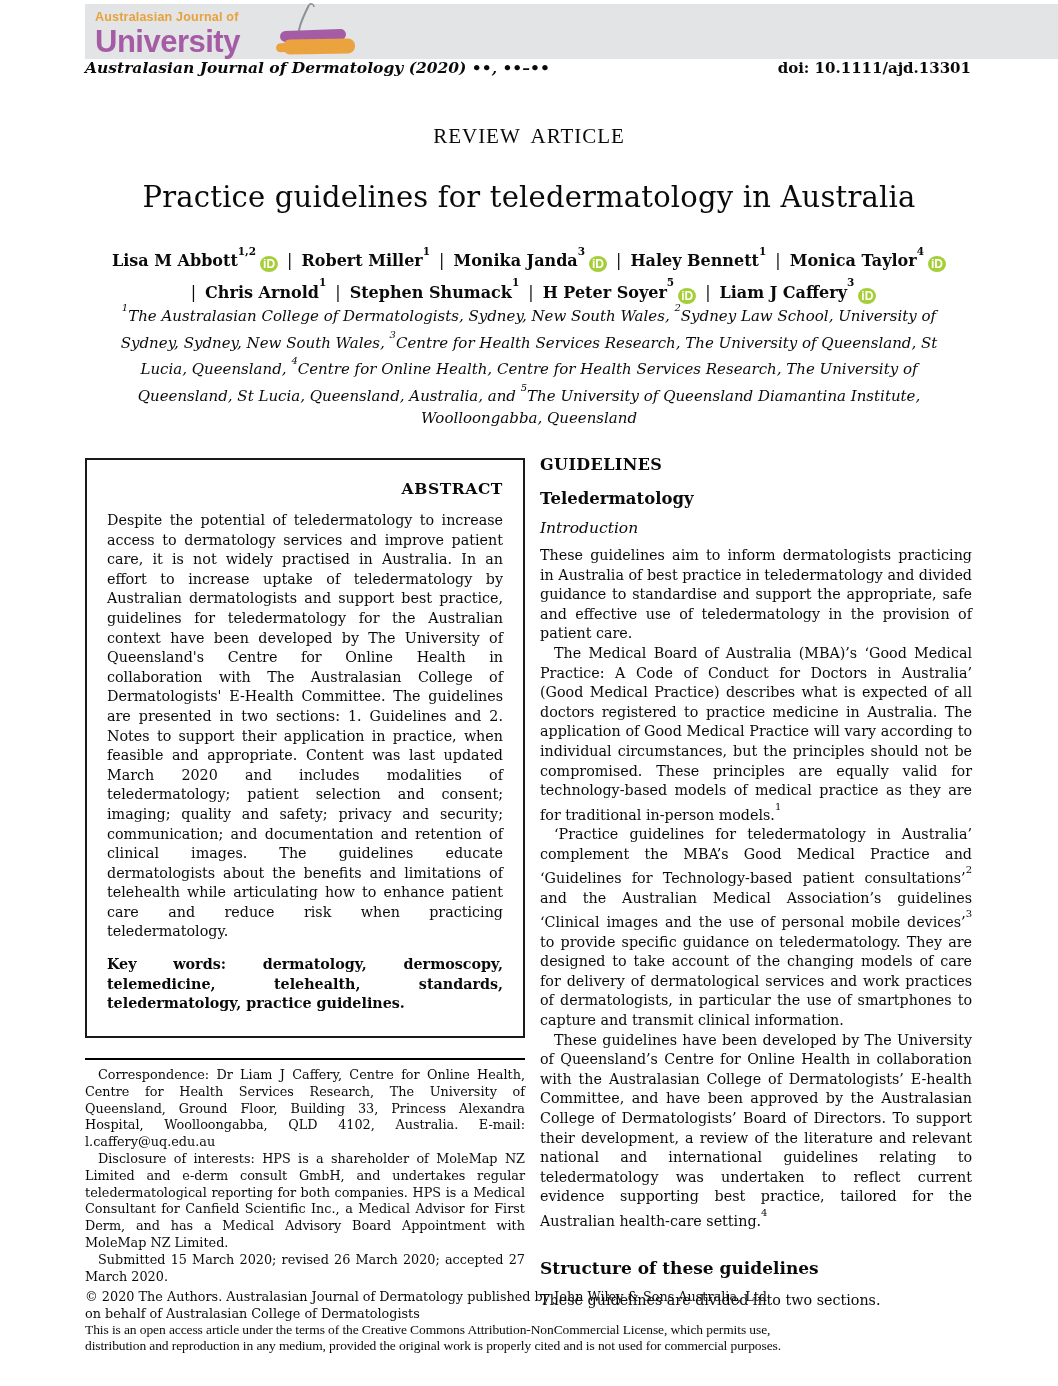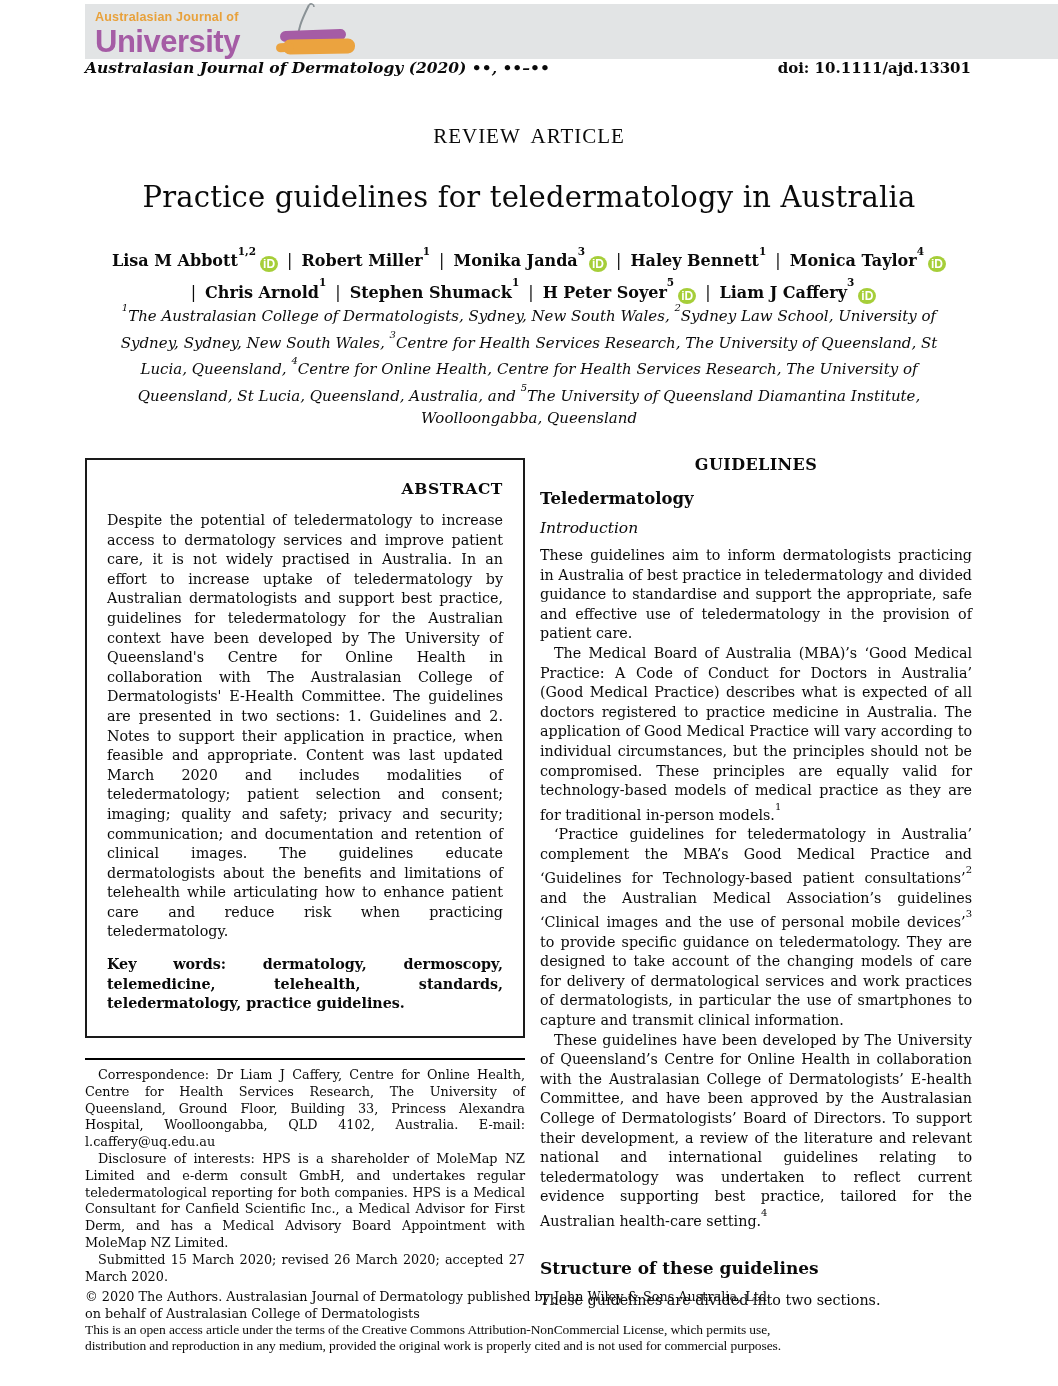--- a/index.html
+++ b/index.html
@@ -81,21 +81,21 @@
   }
   
   .footnotes {
     position:absolute; left:85px; top:1058px; width:440px;
     border-top:2.5px solid #000; padding-top:7px;
     font-size:12.8px; line-height:16.8px; text-align:justify; color:#0a0a0a;
   }
   .footnotes p { text-indent:13px; }
   
   .section-heading {
-    text-align:center; font-size:16px; font-weight:bold; letter-spacing:.4px; color:#0a0a0a;
+    font-size:16px; font-weight:bold; letter-spacing:.4px; color:#0a0a0a;
   }
   .sub-heading { font-size:16.5px; font-weight:bold; margin-top:15px; color:#0a0a0a; }
   .subsub-heading { font-style:italic; font-size:15.5px; margin-top:11px; margin-bottom:9px; color:#0a0a0a; }
   .body-par {
     font-size:14.3px; line-height:19.6px; text-align:justify; color:#0a0a0a;
   }
   .body-par.indent { text-indent:14px; }
   .body-par sup { font-size:10px; position:relative; top:-4px; }
   .structure-heading { font-size:17px; font-weight:bold; margin-top:27px; color:#0a0a0a; }
   .structure-text { font-size:14.3px; margin-top:14px; color:#0a0a0a; }

